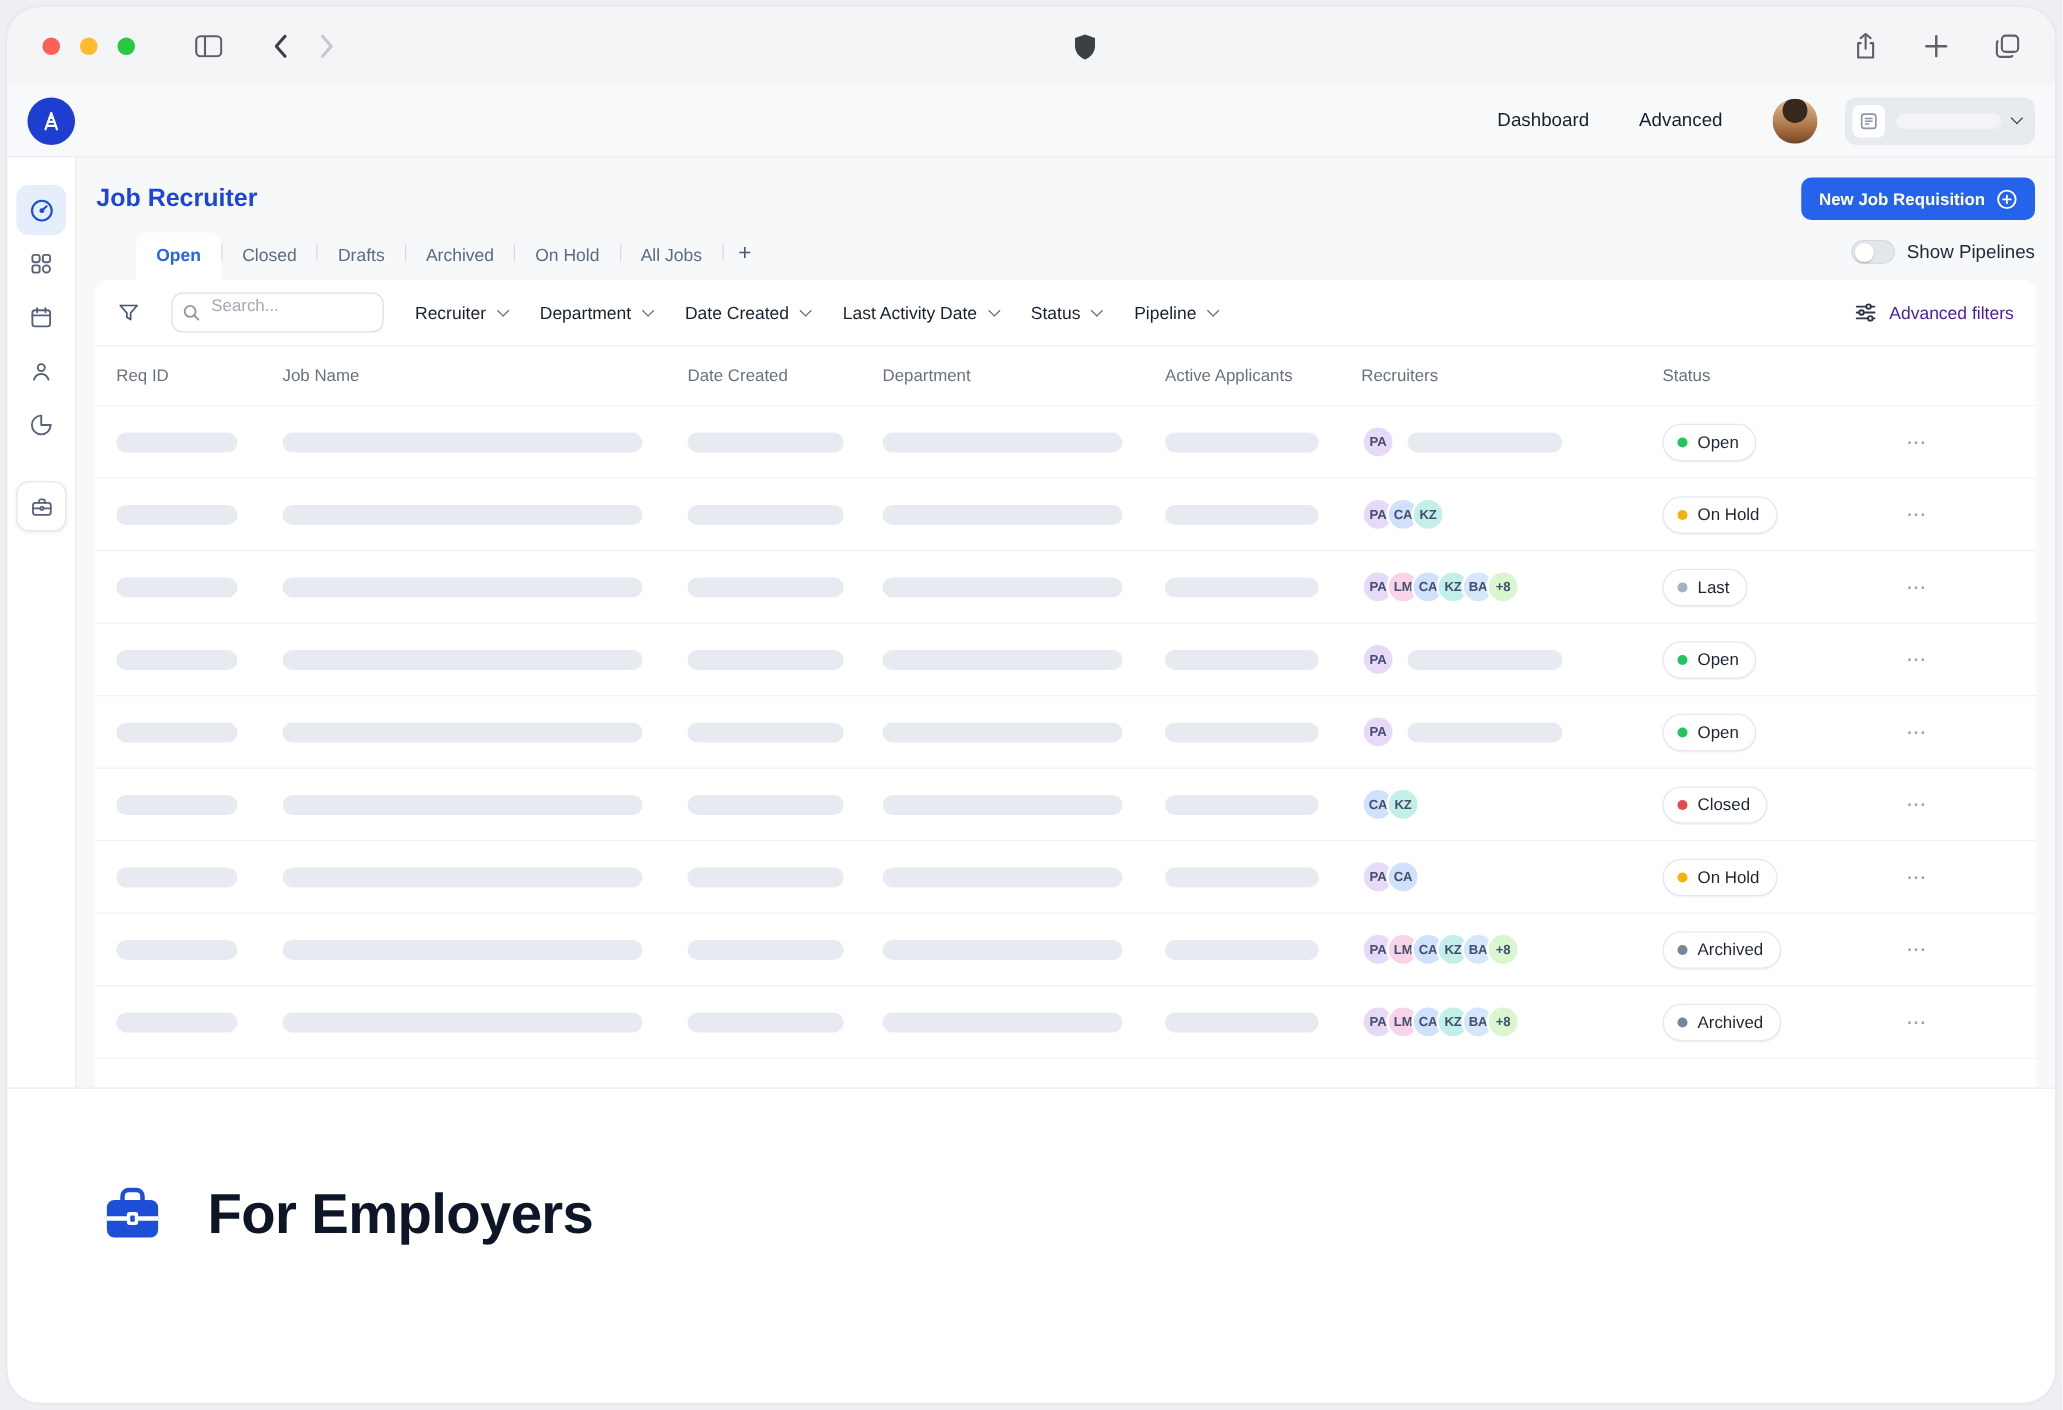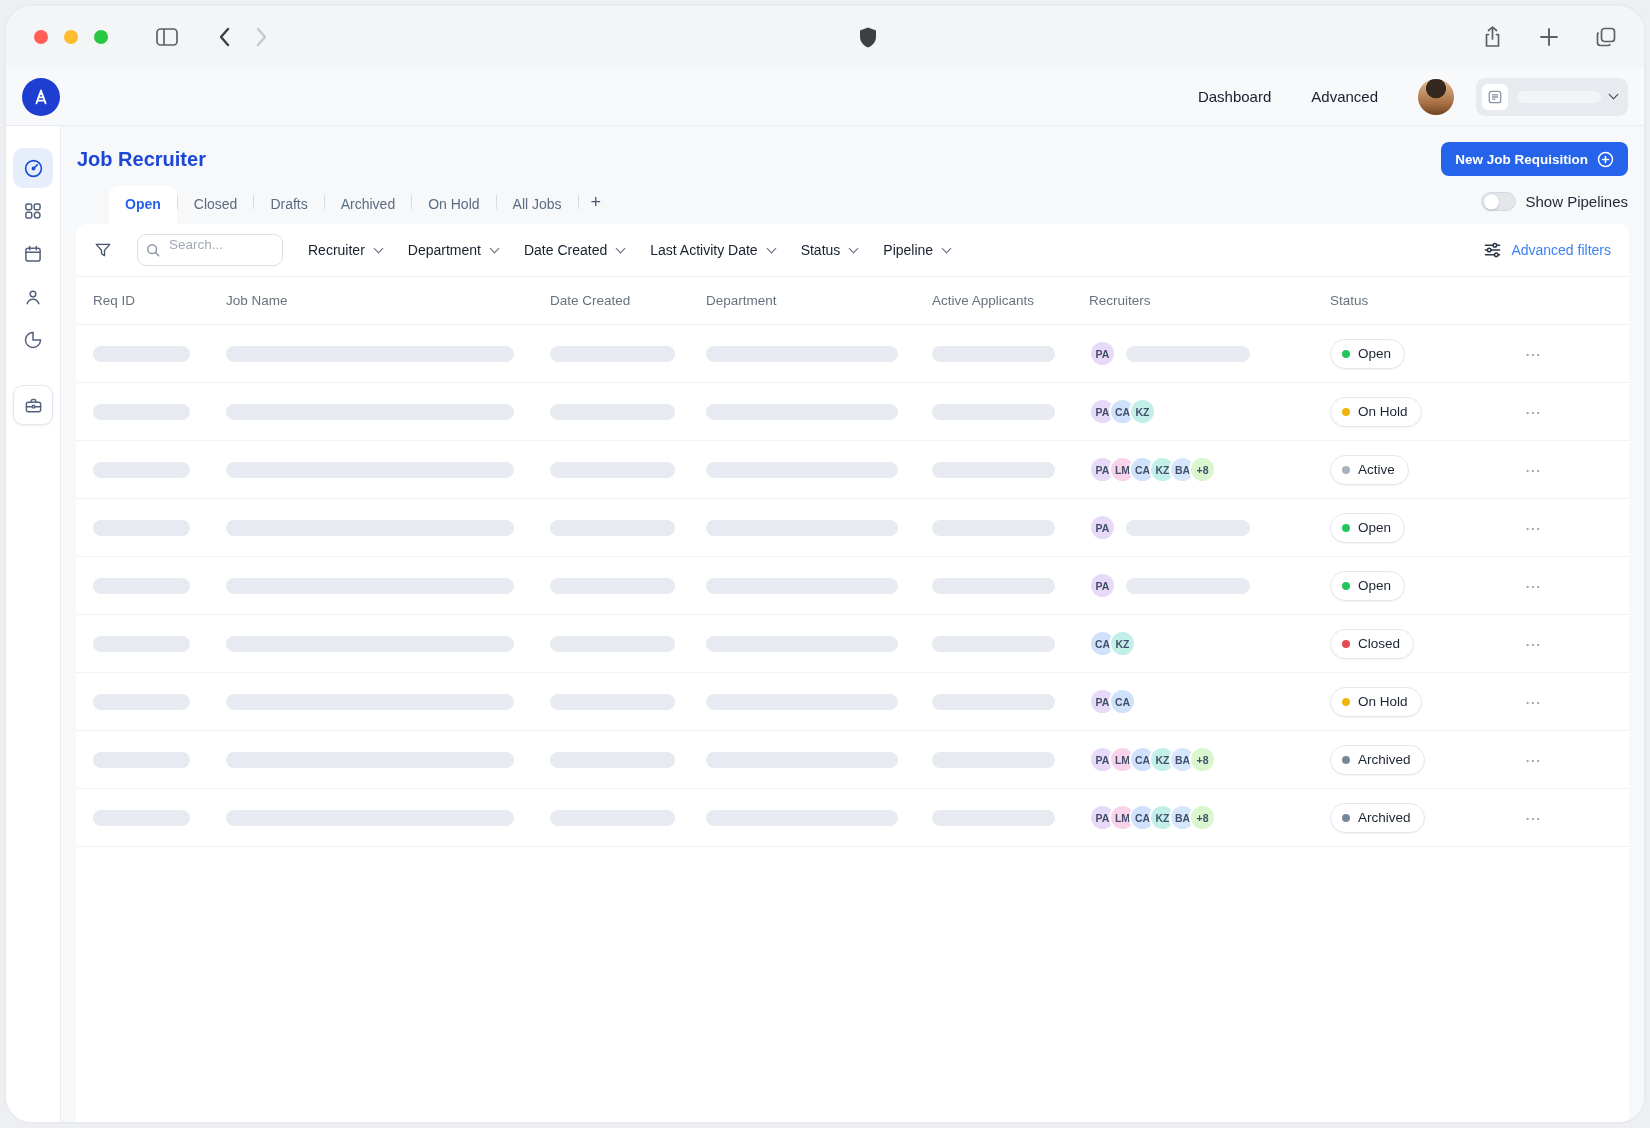--- a/index.html
+++ b/index.html
@@ -74,29 +74,29 @@
   .knob { position:absolute; left:1.5px; top:50%; transform:translateY(-50%); width:15px; height:15px;
           background:#fff; border-radius:50%; box-shadow:0 1px 2px rgba(0,0,0,.18); }
   .show-pipelines .lbl { font-size:15px; font-weight:500; color:#1f2937; }
 
   .card { margin:0 15px; background:#fff; border-radius:10px 10px 0 0; flex:1; min-height:0;
           display:flex; flex-direction:column; overflow:hidden; }
 
   .filter-bar { display:flex; align-items:center; gap:25px; padding:10px 18px; border-bottom:1px solid #eef1f5; flex:0 0 auto; }
   .funnel { color:#47546a; display:flex; background:none; border:none; }
   .filter-search { position:relative; }
-  .filter-search input { width:146px; height:32px; border:1px solid #dbe0e8; border-radius:9px; background:#fff;
+  .filter-search input { width:170px; height:32px; border:1px solid #dbe0e8; border-radius:9px; background:#fff;
                          padding:0 10px 12px 31px; font-size:13.5px; font-family:inherit; color:#1d4ed8; }
   .filter-search input::placeholder { color:#a0aab8; }
   .filter-search .mag { position:absolute; left:9px; top:50%; transform:translateY(-50%); color:#8d97a6; display:flex; }
   .filter-dd { display:flex; align-items:center; gap:10px; font-size:14px; color:#17202e; background:none; border:none;
                font-family:inherit; cursor:pointer; }
   .filter-dd .chev { color:#5f6b7c; }
   .advanced { margin-left:auto; display:flex; align-items:center; gap:10px; font-size:14px; font-weight:500;
-              color:#3b82f6; background:none; border:none; font-family:inherit; cursor:pointer; }
+              color:#4c1d95; background:none; border:none; font-family:inherit; cursor:pointer; }
 
   .table { --cols:133px 324px 156px 226px 157px 241px 191px 1fr; flex:1; min-height:0; display:flex; flex-direction:column; }
   .thead { display:grid; grid-template-columns:var(--cols); padding-left:17px; height:48px; align-items:center;
            color:#68727f; font-size:13.5px; border-bottom:1px solid #eef1f5; flex:0 0 auto; }
   .trow { display:grid; grid-template-columns:var(--cols); padding-left:17px; height:58px; flex:0 0 auto;
           align-items:center; border-bottom:1px solid #f0f2f6; }
   .skel { height:16px; border-radius:999px; background:#e7ebf1; }
   .chips { display:flex; align-items:center; }
   .chip { width:27px; height:27px; border-radius:50%; border:2px solid #fff; margin-left:-7px;
           display:flex; align-items:center; justify-content:center; font-size:10.5px; font-weight:700; color:#42506b; }
@@ -425,21 +425,21 @@
                 <div class="chips">
                   <span class="chip" style="background: rgb(231, 217, 248);">PA</span>
                   <span class="chip" style="background: rgb(249, 211, 233);">LM</span>
                   <span class="chip" style="background: rgb(207, 225, 251);">CA</span>
                   <span class="chip" style="background: rgb(195, 239, 233);">KZ</span>
                   <span class="chip" style="background: rgb(214, 231, 251);">BA</span>
                   <span class="chip" style="background: rgb(217, 246, 207);">+8</span>
                 </div>
                 <div><span class="pill">
                     <span class="dot" style="background: rgb(167, 178, 193);"></span>
-                    <span>Active</span>
+                    <span>Last</span>
                   </span></div>
                 <div><button class="more">...</button></div>
               </div>
               <div class="trow">
                 <div>
                   <div class="skel" style="width: 97px;"></div>
                 </div>
                 <div>
                   <div class="skel" style="width: 288px;"></div>
                 </div>
@@ -599,14 +599,24 @@
                     <span>Archived</span>
                   </span></div>
                 <div><button class="more">...</button></div>
               </div>
             </div>
         </div>
       </div>
     </div>
   </div>
 
+  <div class="footer">
+    <svg width="48" height="46" viewBox="0 0 48 46" fill="none">
+      <path d="M16 12 V9 a5 5 0 0 1 5-5 h6 a5 5 0 0 1 5 5 v3" stroke="#1d4ed8" stroke-width="3.6" stroke-linecap="round"></path>
+      <rect x="3.5" y="12" width="41" height="30" rx="6" fill="#1d4ed8"></rect>
+      <rect x="3.5" y="25" width="41" height="3.6" fill="#fff"></rect>
+      <rect x="19.5" y="21.5" width="9" height="10.5" rx="2.2" fill="#fff"></rect>
+      <rect x="22.2" y="24.3" width="3.6" height="5" rx="1" fill="#1d4ed8"></rect>
+    </svg>
+    <div class="footer-title">For Employers</div>
+  </div>
 
 </div>
 
 </body></html>

